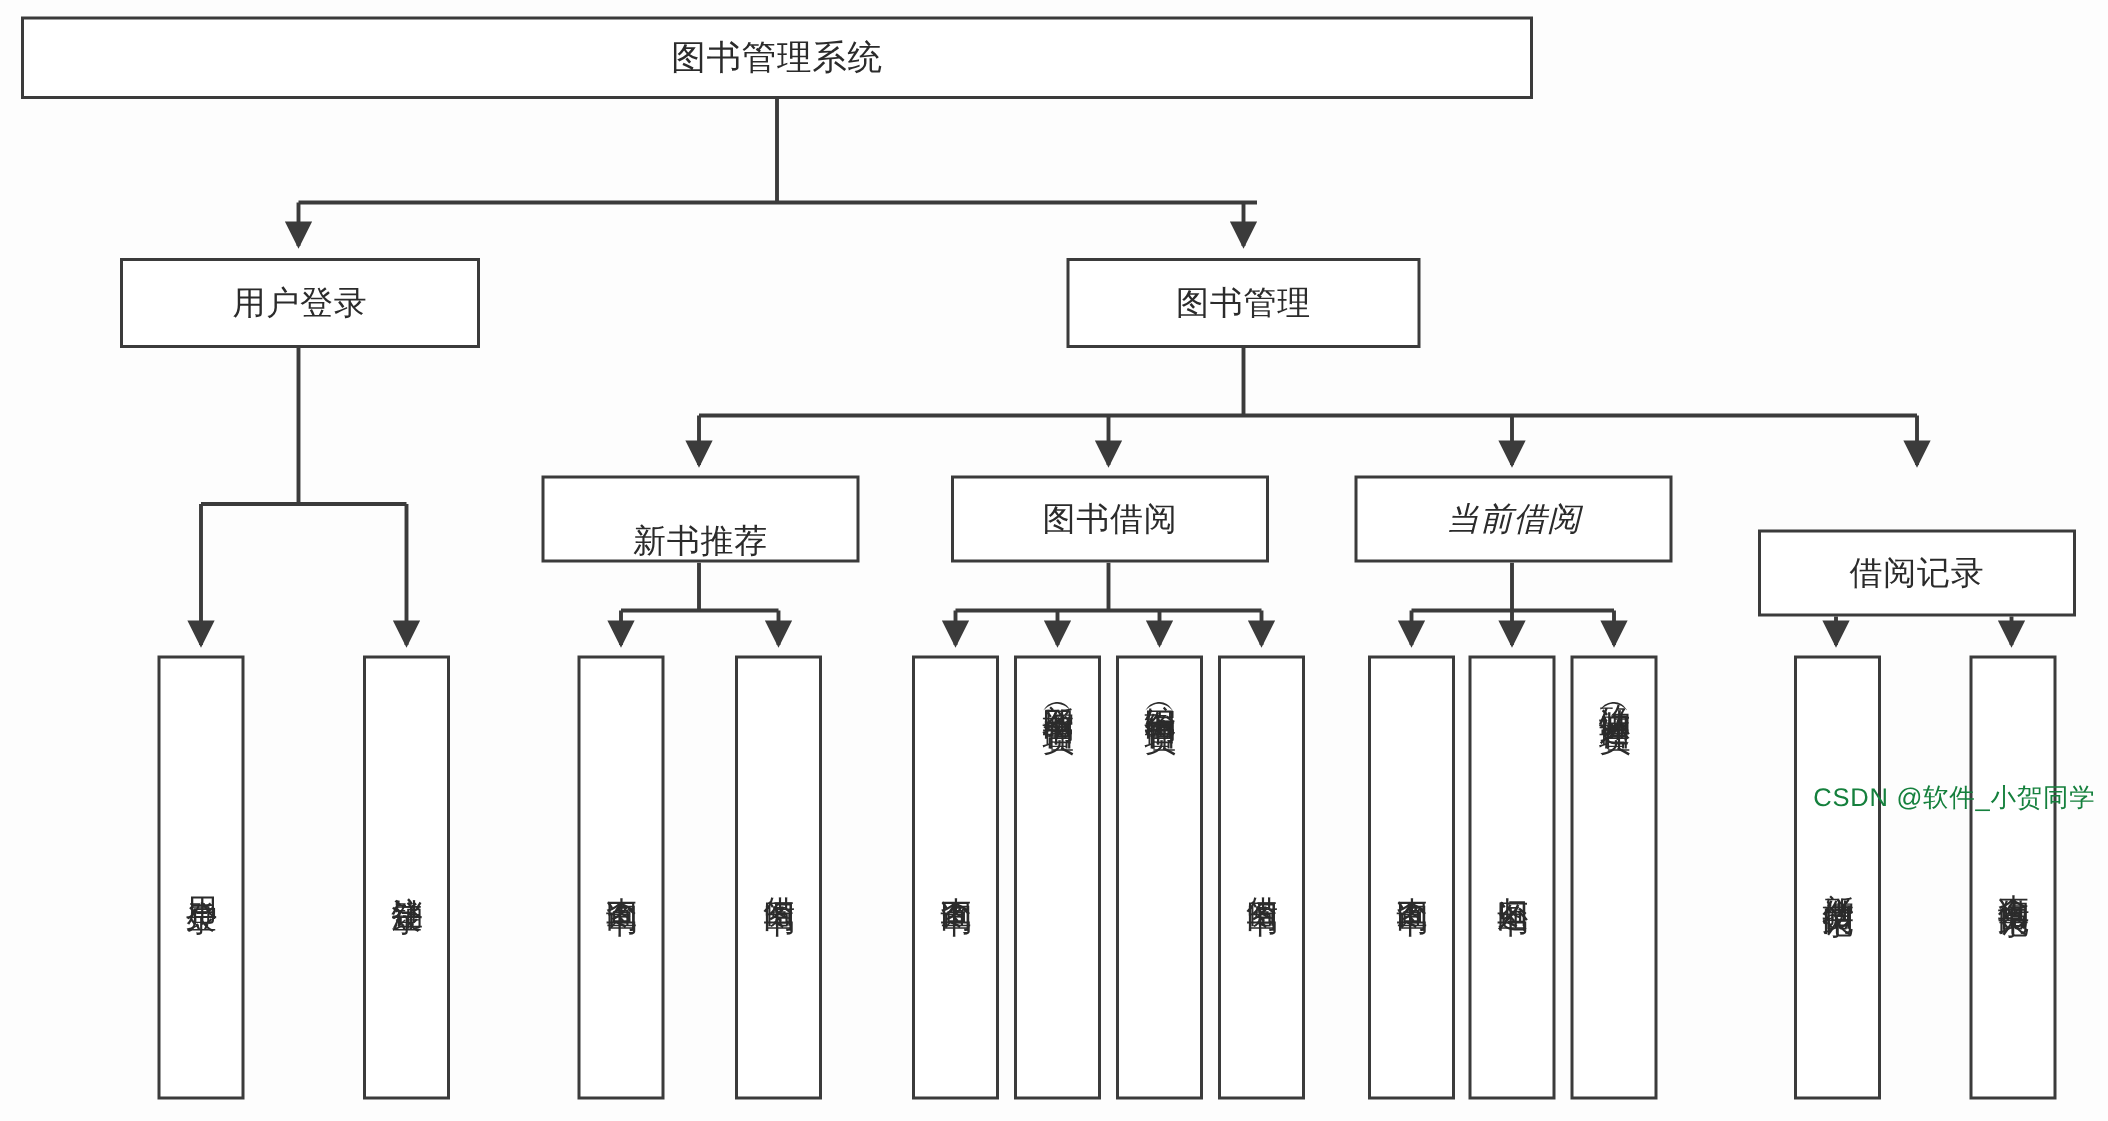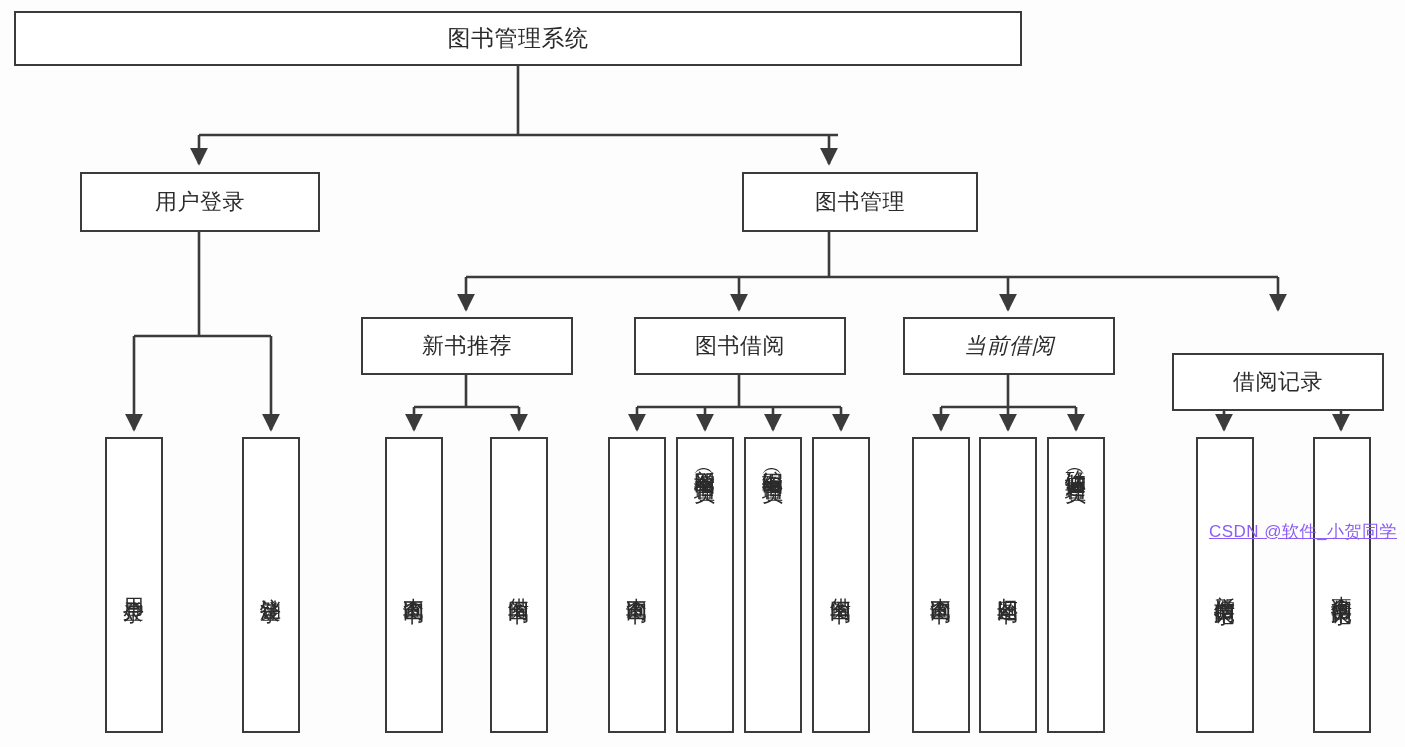--- a/index.html
+++ b/index.html
@@ -45,25 +45,24 @@
     letter-spacing:2px;
     white-space:nowrap;
   }
   .node.v.center{align-items:center;padding-top:0;}
 
   #watermark{
     position:absolute;
     right:8px;
     bottom:6px;
     font-size:17px;
-    color:#8b5cf6;
+    color:#15803d;
     letter-spacing:0.5px;
     white-space:nowrap;
     user-select:none;
-    text-decoration:underline;
   }
 </style>
 </head>
 <body>
 
 <div id="canvas">
 
   <svg class="wires" viewBox="0 0 1405 747">
     <defs>
       <marker id="arrow" viewBox="0 0 10 10" refX="9" refY="5" markerWidth="7" markerHeight="7" orient="auto-start-reverse">
@@ -114,25 +113,25 @@
     </g>
   </svg>
 
   <div class="node root h" style="left:14px;top:11px;width:1008px;height:55px;">
     <span class="lbl">图书管理系统</span>
   </div>
 
   <div class="node h" style="left:80px;top:172px;width:240px;height:60px;">
     <span class="lbl">用户登录</span>
   </div>
-  <div class="node h" style="left:711px;top:172px;width:236px;height:60px;margin-left:31px;">
+  <div class="node h" style="left:711px;top:172px;width:236px;height:60px;">
     <span class="lbl">图书管理</span>
   </div>
 
-  <div class="node h" style="left:361px;top:317px;width:212px;height:58px;">
+  <div class="node h" style="left:361px;top:317px;width:212px;height:58px;align-items:flex-end;">
     <span class="lbl">新书推荐</span>
   </div>
   <div class="node h" style="left:634px;top:317px;width:212px;height:58px;">
     <span class="lbl">图书借阅</span>
   </div>
   <div class="node h" style="left:903px;top:317px;width:212px;height:58px;font-style:italic;">
     <span class="lbl">当前借阅</span>
   </div>
   <div class="node h" style="left:1172px;top:317px;width:212px;height:58px;margin-top:36px;">
     <span class="lbl">借阅记录</span>

